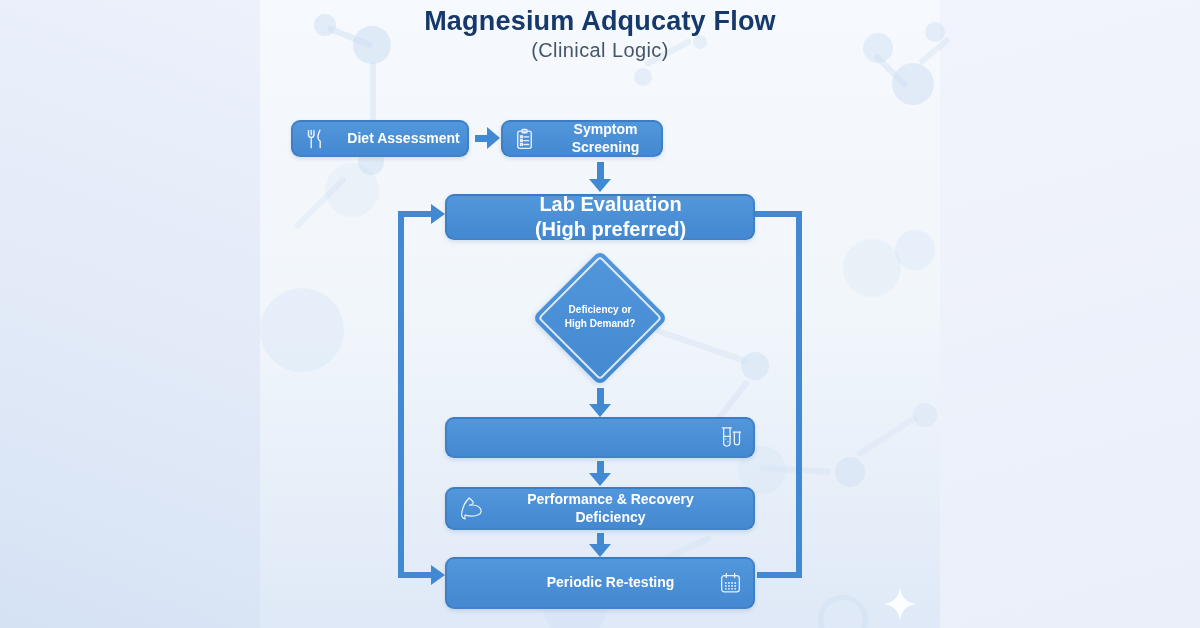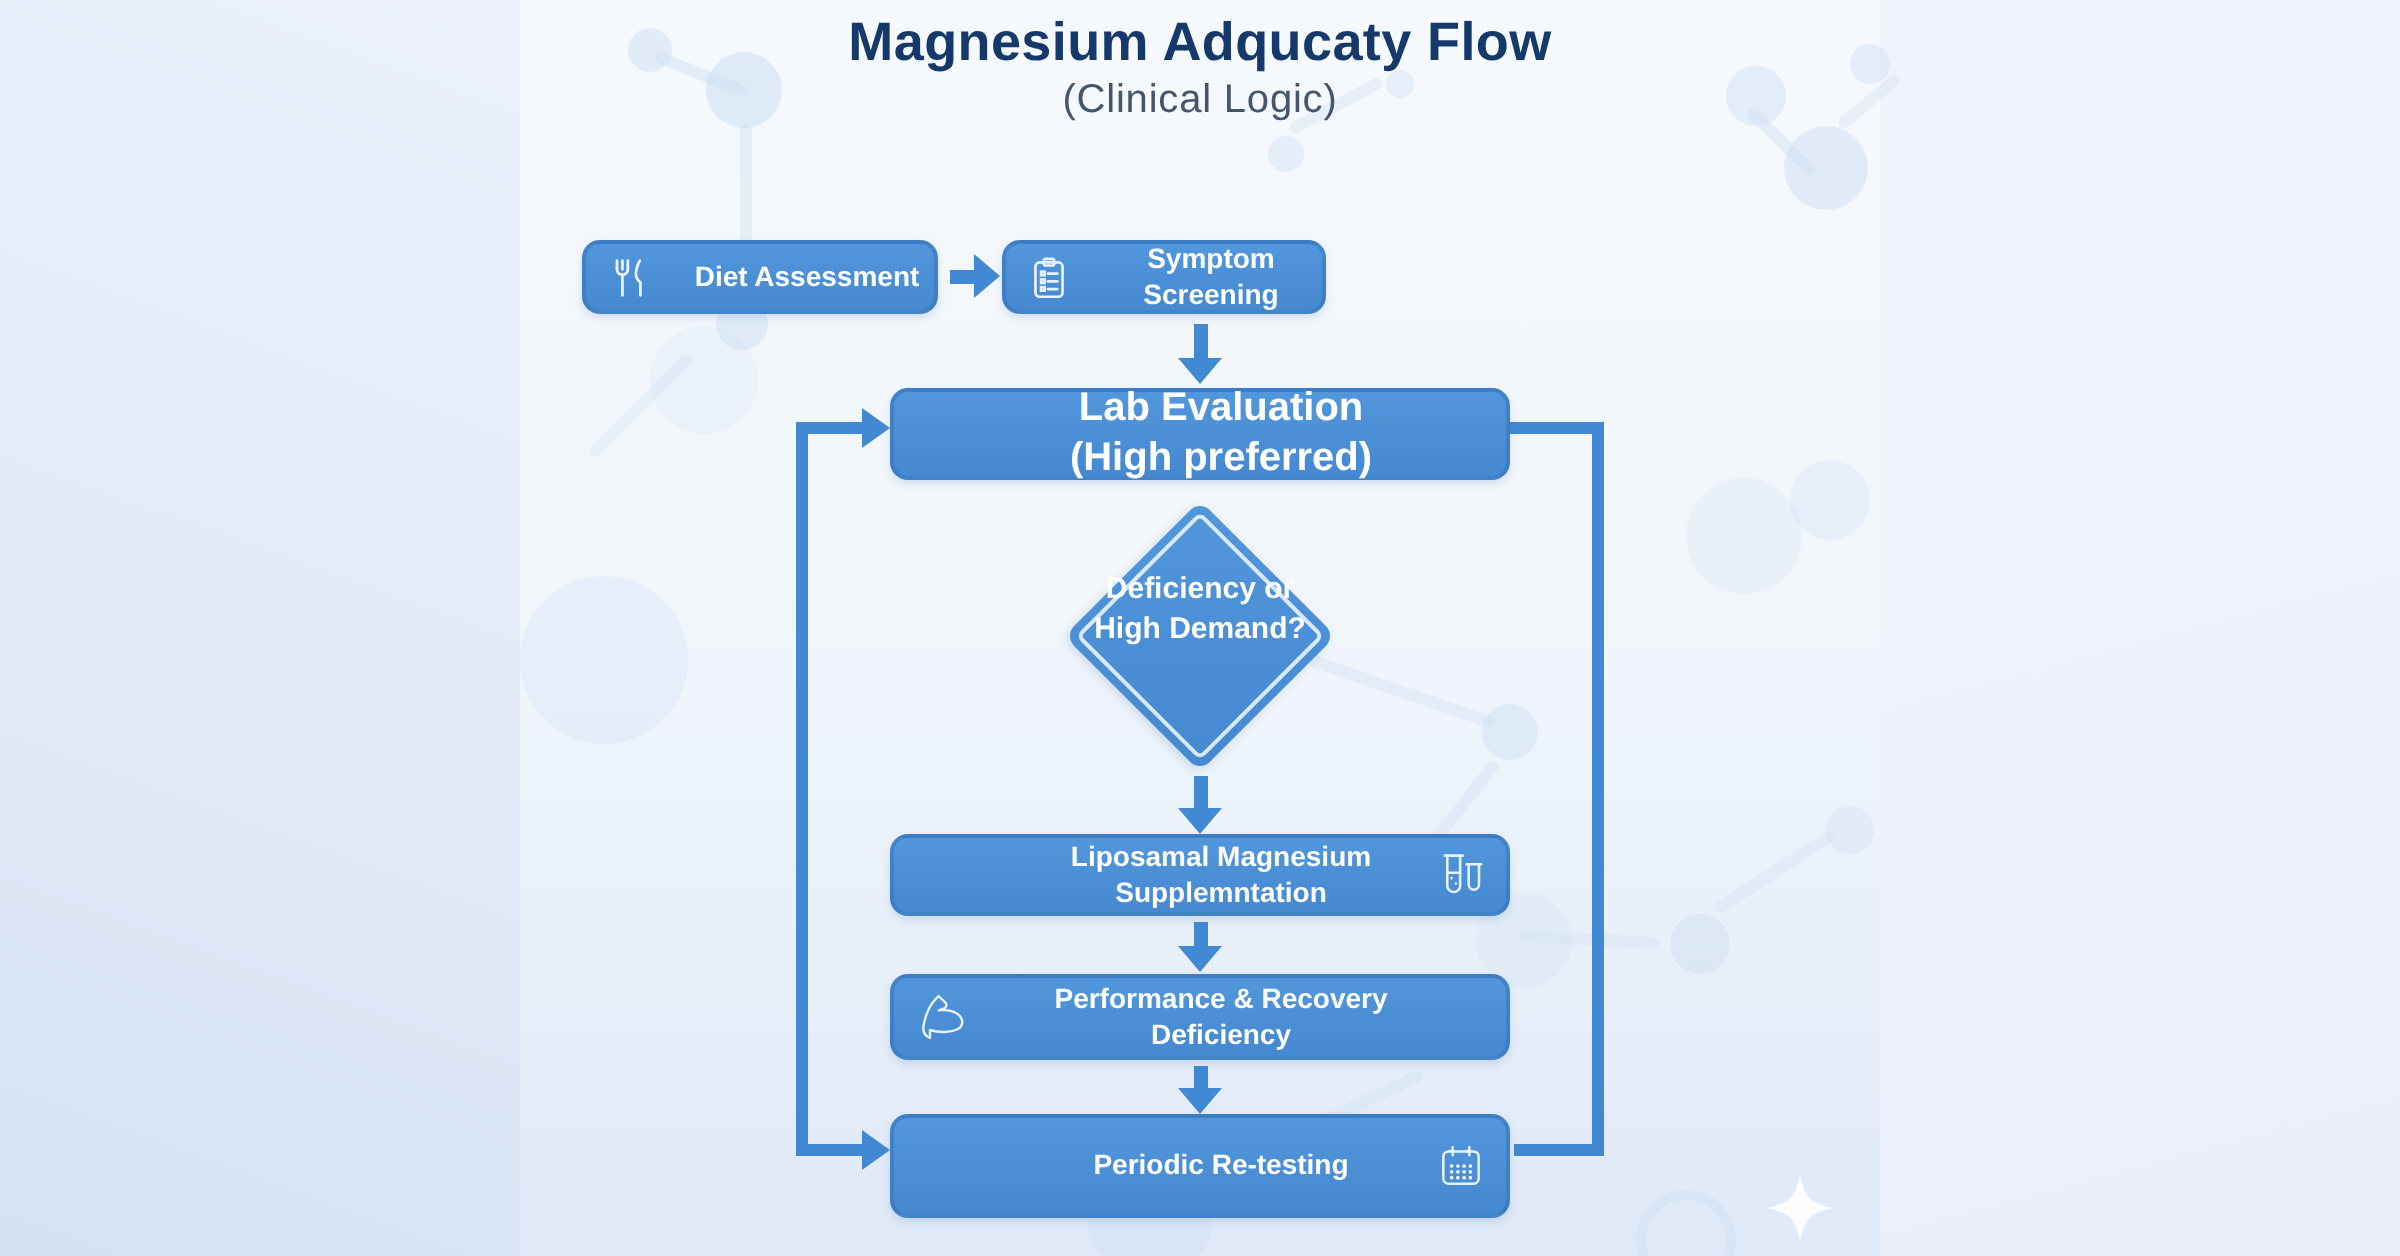--- a/index.html
+++ b/index.html
@@ -43,22 +43,22 @@
   .arrow-right .stem{height:7px;background:#4189d2;}
   .arrow-right .head{width:0;height:0;border-top:11px solid transparent;
     border-bottom:11px solid transparent;border-left:13px solid #4189d2;}
 
   
   #decision-diamond{position:absolute;left:552px;top:270px;width:96px;height:96px;
     background:linear-gradient(135deg,#5296db,#4489d1);border-radius:7px;
     transform:rotate(45deg);z-index:2;box-shadow:0 2px 5px rgba(60,110,180,.2);}
   #decision-diamond::after{content:"";position:absolute;inset:4px;border-radius:4px;
     border:2px solid rgba(255,255,255,.8);}
-  #decision-label{position:absolute;left:515px;top:285px;width:170px;text-align:center;
-    color:#fff;font-weight:700;font-size:15px;line-height:1.35;z-index:3;}
+  #decision-label{position:absolute;left:515px;top:303px;width:170px;text-align:center;
+    color:#fff;font-weight:700;font-size:10px;line-height:1.35;z-index:3;}
 </style>
 </head>
 <body>
 
 <div id="canvas">
   <div id="left-margin"></div>
   <div id="right-margin"></div>
 
   <div id="panel">
 
@@ -166,24 +166,20 @@
     <span>Deficiency or</span><br>
     <span>High Demand?</span>
   </div>
 
   <div class="arrow-down" style="left:589px;top:388px;">
     <div class="stem" style="height:16px;"></div>
       <div class="head"></div>
   </div>
 
   <div class="node" style="left:445px;top:417px;width:310px;height:41px;">
-    <span>
-      <span>Liposamal Magnesium</span><br>
-      <span>Supplemntation</span>
-    </span>
     <span class="icon icon-right">
       <svg width="30" height="30" viewBox="0 0 28 28" fill="none" stroke="#fff" stroke-width="1.2" stroke-linecap="round">
         <path d="M9 4.5v14a3 3 0 0 0 6 0v-14"></path>
           <path d="M7.8 4.5h8.4"></path>
           <path d="M9 12.5h6"></path>
         <path d="M11 15h.01 M13 17.5h.01"></path>
         <path d="M19 8.5v9.5a2.4 2.4 0 0 0 4.8 0V8.5"></path>
           <path d="M18 8.5h6.8"></path>
       </svg>
     </span>

